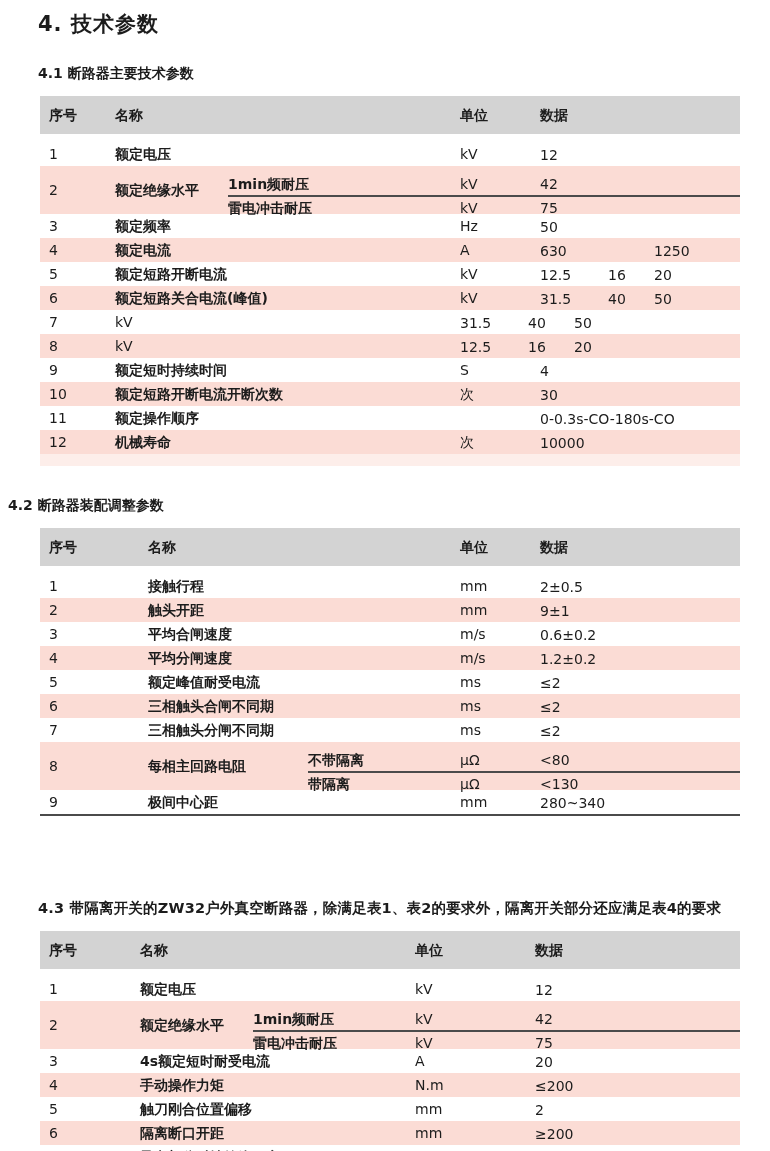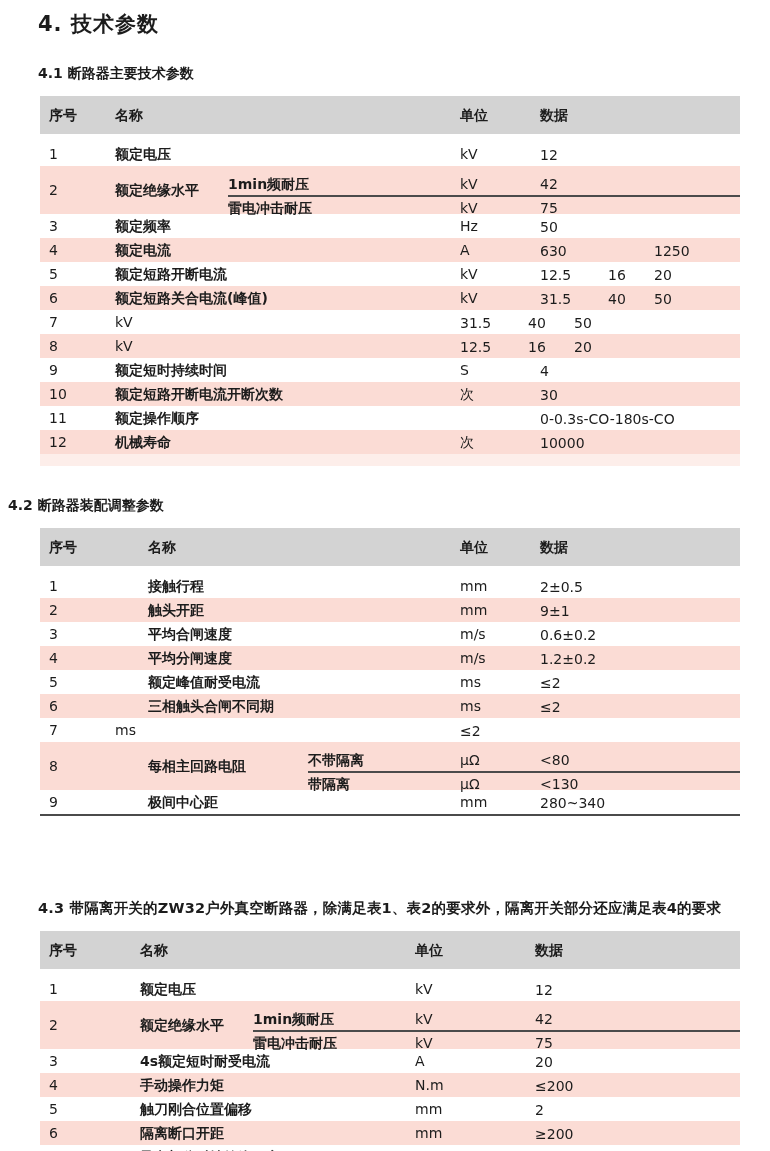--- a/index.html
+++ b/index.html
@@ -224,20 +224,21 @@
         <div class="cell c-data"><div class="dv dv1">≤2</div></div>
       </div>
       <div class="trow pink">
         <div class="cell c-no">6</div>
         <div class="cell c-name">三相触头合闸不同期</div>
         <div class="cell c-unit">ms</div>
         <div class="cell c-data"><div class="dv dv1">≤2</div></div>
       </div>
       <div class="trow white">
         <div class="cell c-no">7</div>
+        <div class="cell c-name">三相触头分闸不同期</div>
         <div class="cell c-unit">ms</div>
         <div class="cell c-data"><div class="dv dv1">≤2</div></div>
       </div>
       <div class="trow split pink">
         <div class="cell c-no">8</div>
         <div class="cell c-name">每相主回路电阻</div>
         <div class="subblock">
           <div class="subrow">
             <div class="cell c-label">不带隔离</div>
             <div class="cell c-unit">μΩ</div>

